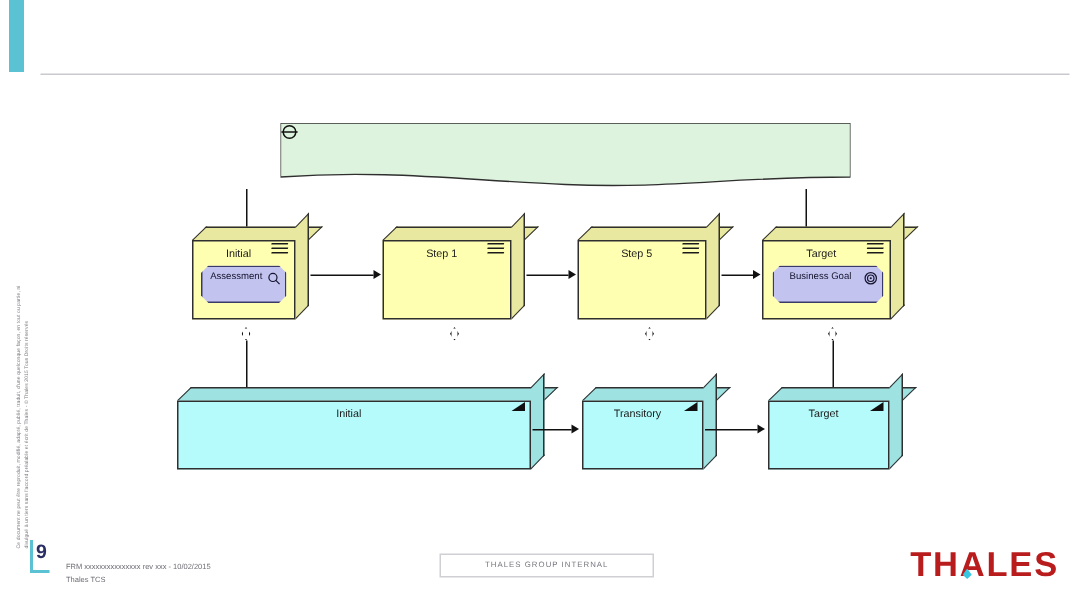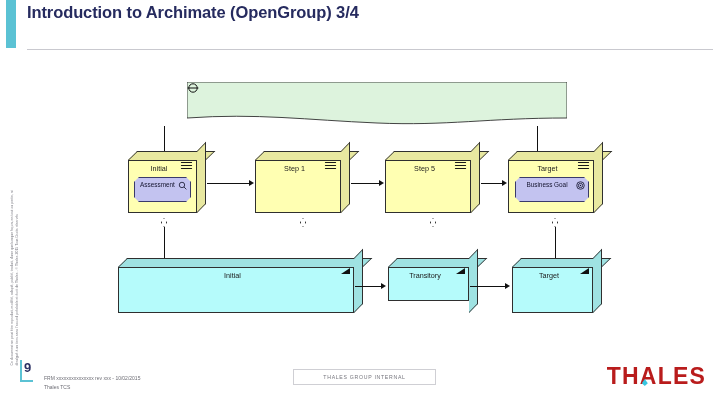--- a/index.html
+++ b/index.html
@@ -168,21 +168,20 @@
     clip-path: polygon(50% 0, 100% 60%, 50% 100%, 0 60%);
   }
 </style>
 </head>
 <body>
 
 <div id="slide">
 
   <div class="title-accent"></div>
   <div class="title-wrap">
-    <div class="title-main">Introduction to Archimate (OpenGroup) 3/4</div>
   </div>
   <div class="title-rule"></div>
 
   <div class="side-text">
     <div>Ce document ne peut être reproduit, modifié, adapté, publié, traduit, d'une quelconque façon, en tout ou partie, ni</div>
     <div>divulgué à un tiers sans l'accord préalable et écrit de Thales - © Thales 2015 Tous Droits réservés</div>
   </div>
 
   <div class="canvas">
 
@@ -281,21 +280,21 @@
     <div class="vline" style="left:555px; top:172px; height:32px;"></div>
 
     <div class="blk cyan" style="left:118px; top:203px; width:245px; height:55px;">
       <div class="top" style="width:245px; transform:skewX(-46deg); transform-origin: bottom left;"></div>
       <div class="side" style="height:55px; transform:skewY(-46deg); transform-origin: top left;"></div>
       <div class="face"></div>
       <div class="lbl">Initial</div>
       <div class="pl-icon"></div>
     </div>
 
-    <div class="blk cyan" style="left:388px; top:203px; width:90px; height:43px;">
+    <div class="blk cyan" style="left:388px; top:203px; width:90px; height:55px;">
       <div class="top" style="width:90px; transform:skewX(-46deg); transform-origin: bottom left;"></div>
       <div class="side" style="height:55px; transform:skewY(-46deg); transform-origin: top left;"></div>
       <div class="face"></div>
       <div class="lbl">Transitory</div>
       <div class="pl-icon"></div>
     </div>
 
     <div class="blk cyan" style="left:512px; top:203px; width:90px; height:55px;">
       <div class="top" style="width:90px; transform:skewX(-46deg); transform-origin: bottom left;"></div>
       <div class="side" style="height:55px; transform:skewY(-46deg); transform-origin: top left;"></div>

